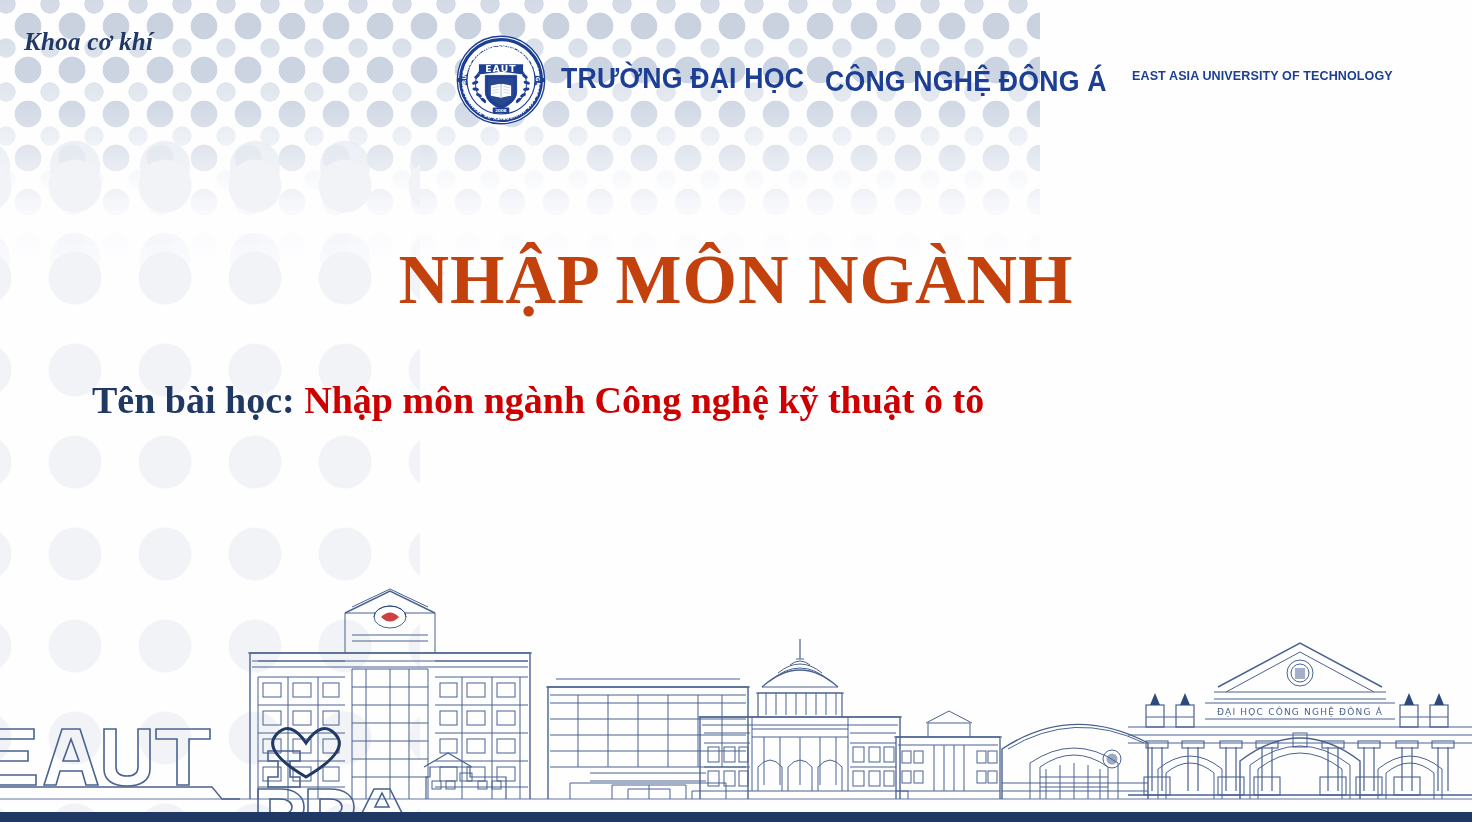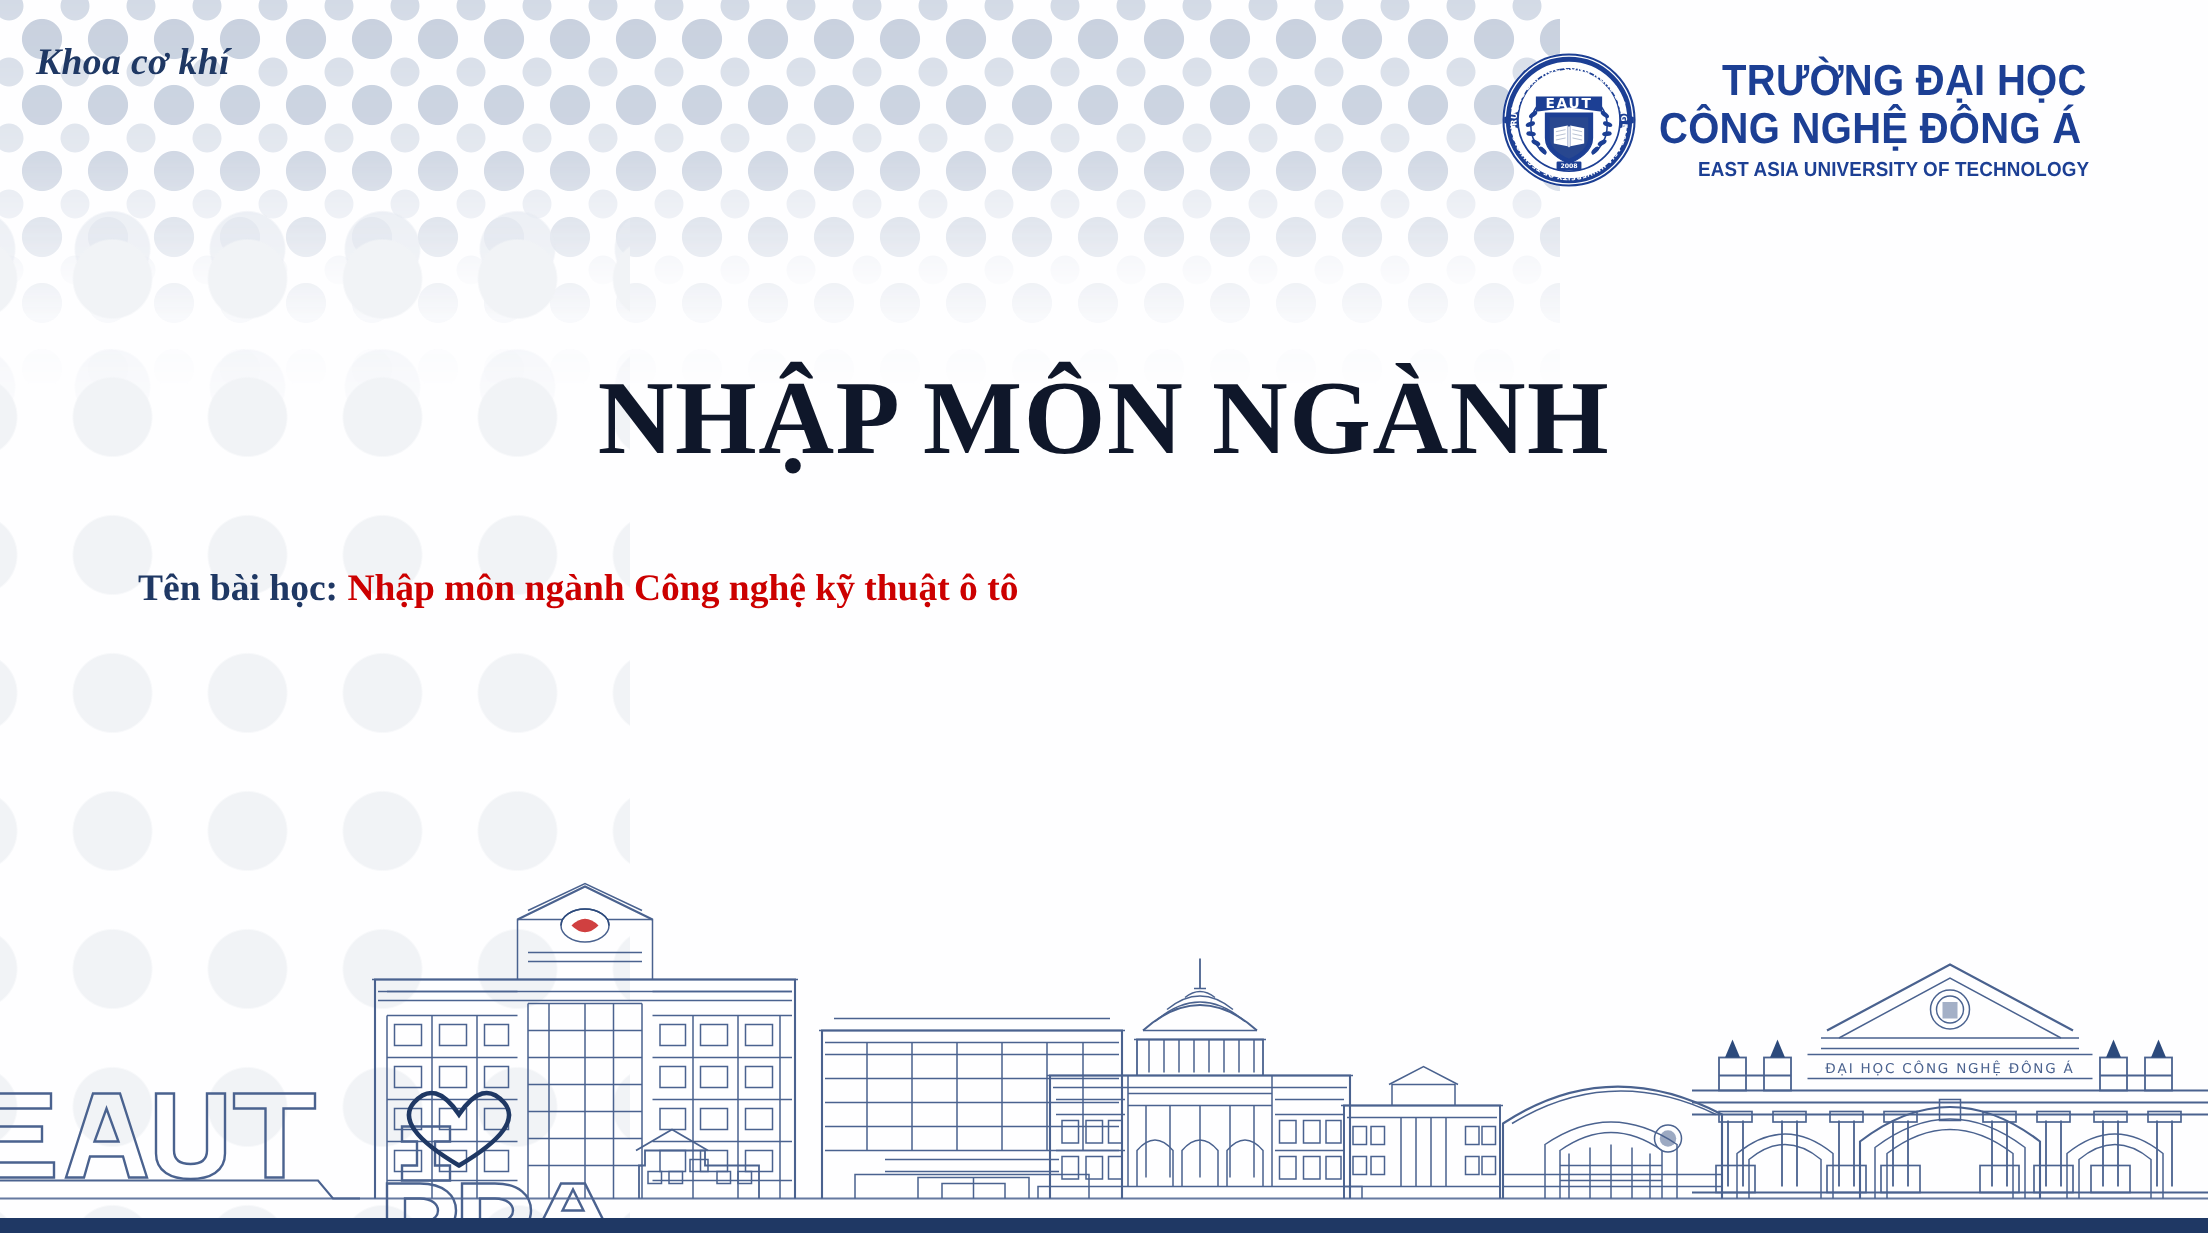--- a/index.html
+++ b/index.html
@@ -59,47 +59,47 @@
     font-size:25px; font-weight:bold; font-style:italic;
     color:#1f3864; letter-spacing:.3px; white-space:nowrap;
     z-index:6;
   }
 
   .logo-block {
     position:absolute; right:60px; top:34px;
     display:flex; align-items:center; gap:14px; z-index:6;
   }
   .seal { width:92px; height:92px; flex:none; }
-  .logo-text { display:flex; flex-direction:column; line-height:1;align-items:flex-end; }
+  .logo-text { display:flex; flex-direction:row; line-height:1; }
   .logo-l1, .logo-l2 {
     font-family:"Liberation Sans","DejaVu Sans",sans-serif;
     font-weight:bold; font-size:29px; color:#1c3f94;
     letter-spacing:.2px; white-space:nowrap;
     transform:scaleX(.92); transform-origin:left center;
   }
   .logo-l2 { margin-top:3px; }
   .logo-l3 {
     font-family:"Liberation Sans","DejaVu Sans",sans-serif;
     font-weight:bold; font-size:13.5px; color:#1c3f94;
     letter-spacing:.1px; margin-top:5px; white-space:nowrap;
     transform:scaleX(.93); transform-origin:left center;
   }
 
   
   .main-title {
     position:absolute; left:0; right:0; top:243px;
     text-align:center;
     font-family:"Liberation Serif","DejaVu Serif",serif;
-    font-weight:bold; font-size:70px; color:#0f172a;
+    font-weight:bold; font-size:70px; color:#c2410c;
     letter-spacing:1px; z-index:5; line-height:1.05;
   }
   .subtitle {
     position:absolute; left:92px; top:378px;
     font-family:"Liberation Serif","DejaVu Serif",serif;
-    font-weight:bold; font-size:25px; line-height:1.2;
+    font-weight:bold; font-size:38px; line-height:1.2;
     white-space:nowrap; z-index:5;
   }
   .subtitle .lbl { color:#1f3864; }
   .subtitle .val { color:#cc0000; }
 
   
   .skyline { position:absolute; left:0; bottom:10px; width:1472px; height:235px; z-index:3; }
   .bottom-bar {
     position:absolute; left:0; bottom:0; width:1472px; height:10px;
     background:#1f3864; z-index:4;

